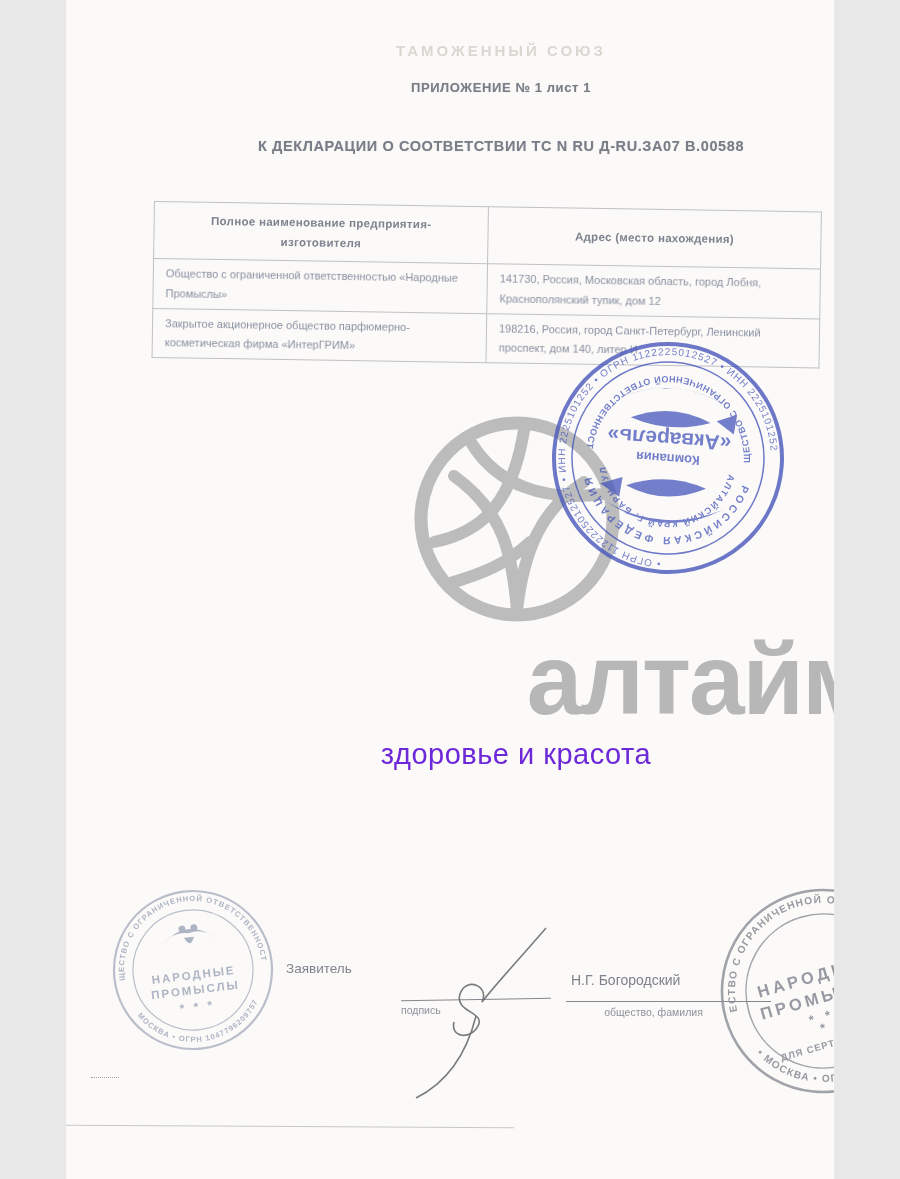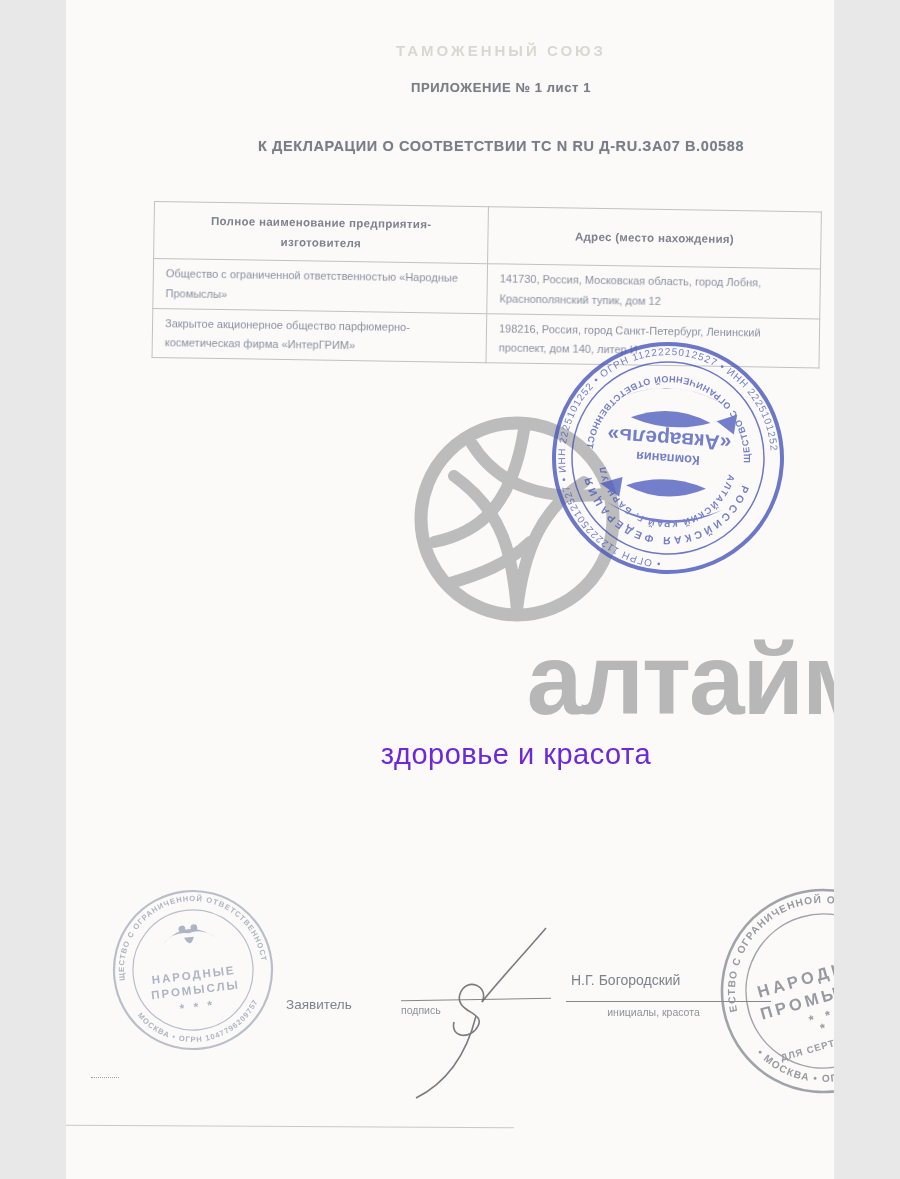--- a/index.html
+++ b/index.html
@@ -54,21 +54,21 @@
   
   .wm-brand{
     position:absolute;top:622px;left:0;width:900px;text-align:right;
     font-size:100px;font-weight:700;letter-spacing:-2px;color:#b7b7b7;z-index:0;
   }
   .wm-tagline{
     position:absolute;top:738px;left:0;width:900px;text-align:center;
     font-size:29px;font-weight:500;letter-spacing:.5px;color:#6d28d9;z-index:0;
   }
   
-  .applicant-label{position:absolute;left:220px;top:961px;font-size:13.5px;color:#7e838d;filter:blur(.2px);margin-top:36px;}
+  .applicant-label{position:absolute;left:220px;top:961px;font-size:13.5px;color:#7e838d;filter:blur(.2px);}
   .sig-art{position:absolute;left:328px;top:922px;width:165px;height:180px;z-index:2;}
   .sig-line{position:absolute;left:335px;top:999px;width:150px;border-top:1.4px solid #84878d;transform:rotate(-1deg);}
   .sig-caption{position:absolute;left:335px;top:1004px;width:150px;text-align:left;font-size:10.5px;color:#8e939c;}
   .signer-name{position:absolute;left:505px;top:972px;width:180px;font-size:14px;color:#7d828c;filter:blur(.2px);}
   .name-line{position:absolute;left:500px;top:1001px;width:205px;border-top:1.3px solid #84878d;}
   .name-caption{position:absolute;left:500px;top:1006px;width:175px;text-align:center;font-size:10.5px;color:#8e939c;}
   .bottom-line{position:absolute;left:0;top:1126px;width:448px;border-top:1px solid #babcbe;transform:rotate(0.35deg);opacity:.8;}
   .stray-mark{position:absolute;left:25px;top:1077px;width:28px;border-top:1.5px dotted #9ea1a5;}
   svg text{font-family:"Liberation Sans", sans-serif;}
 </style>
@@ -168,21 +168,21 @@
   <div class="applicant-label">Заявитель</div>
   <svg class="sig-art" viewBox="0 0 165 180" fill="none" stroke="#63666b" stroke-width="1.6" opacity="0.85">
     <path d="M 152,6 C 128,34 102,62 88,80"></path>
     <path d="M 88,80 C 96,64 72,54 66,72 C 60,90 92,90 84,104 C 77,118 56,116 60,100"></path>
     <path d="M 82,94 C 74,126 58,158 22,176"></path>
   </svg>
   <div class="sig-line"></div>
   <div class="sig-caption">подпись</div>
   <div class="signer-name">Н.Г. Богородский</div>
   <div class="name-line"></div>
-  <div class="name-caption">инициалы, красота</div>
+  <div class="name-caption">общество, фамилия</div>
 
   <svg class="right-stamp" viewBox="0 0 218 218">
     <g fill="none" stroke="#8d9099" opacity="0.9">
       <circle cx="109" cy="109" r="101" stroke-width="2.6"></circle>
       <circle cx="109" cy="109" r="77" stroke-width="1.5"></circle>
     </g>
     <defs>
       <path id="rs-top" d="M 21,109 A 88,88 0 0 1 197,109"></path>
       <path id="rs-bot" d="M 18,109 A 91,91 0 0 0 200,109"></path>
     </defs>

